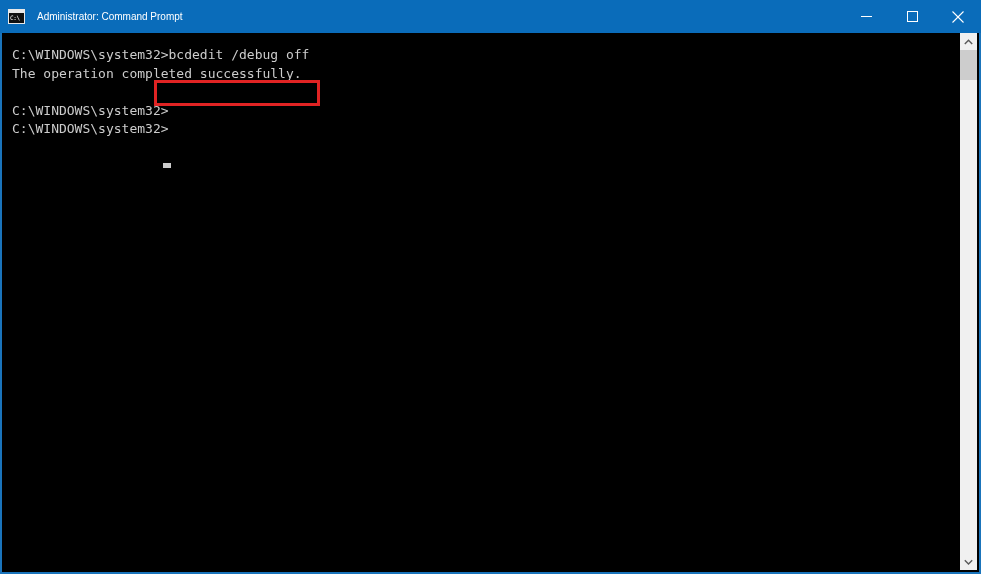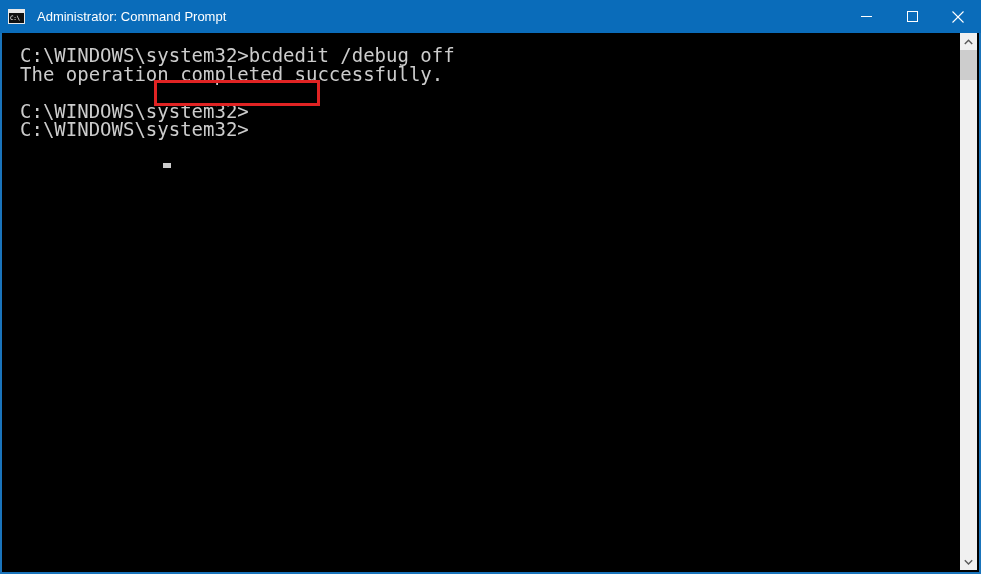--- a/index.html
+++ b/index.html
@@ -58,21 +58,21 @@
     left: 1px; top: 3px;
     font-family: "DejaVu Sans Mono", monospace;
     font-size: 6px;
     line-height: 9px;
     color: #ffffff;
     letter-spacing: -0.3px;
   }
   #title-text {
     margin-left: 12px;
     color: #ffffff;
-    font-size: 13px;
+    font-size: 10px;
     line-height: 33px;
     font-family: "Liberation Sans", sans-serif;
     white-space: nowrap;
   }
   #window-controls {
     margin-left: auto;
     display: flex;
     height: 33px;
   }
   .win-btn {
@@ -90,25 +90,25 @@
     position: absolute;
     left: 0;
     top: 33px;
     width: 962px;
     bottom: 0;
     background: #000000;
     overflow: hidden;
   }
   #console-text {
     position: absolute;
-    left: 18px;
+    left: 10px;
     top: 13px;
     margin: 0;
     font-family: "DejaVu Sans Mono", monospace;
-    font-size: 19px;
+    font-size: 13px;
     line-height: 18.5px;
     color: #cccccc;
     white-space: pre;
     letter-spacing: 0px;
   }
   #cursor-block {
     position: absolute;
     left: 161px;
     top: 130px;
     width: 8px;

